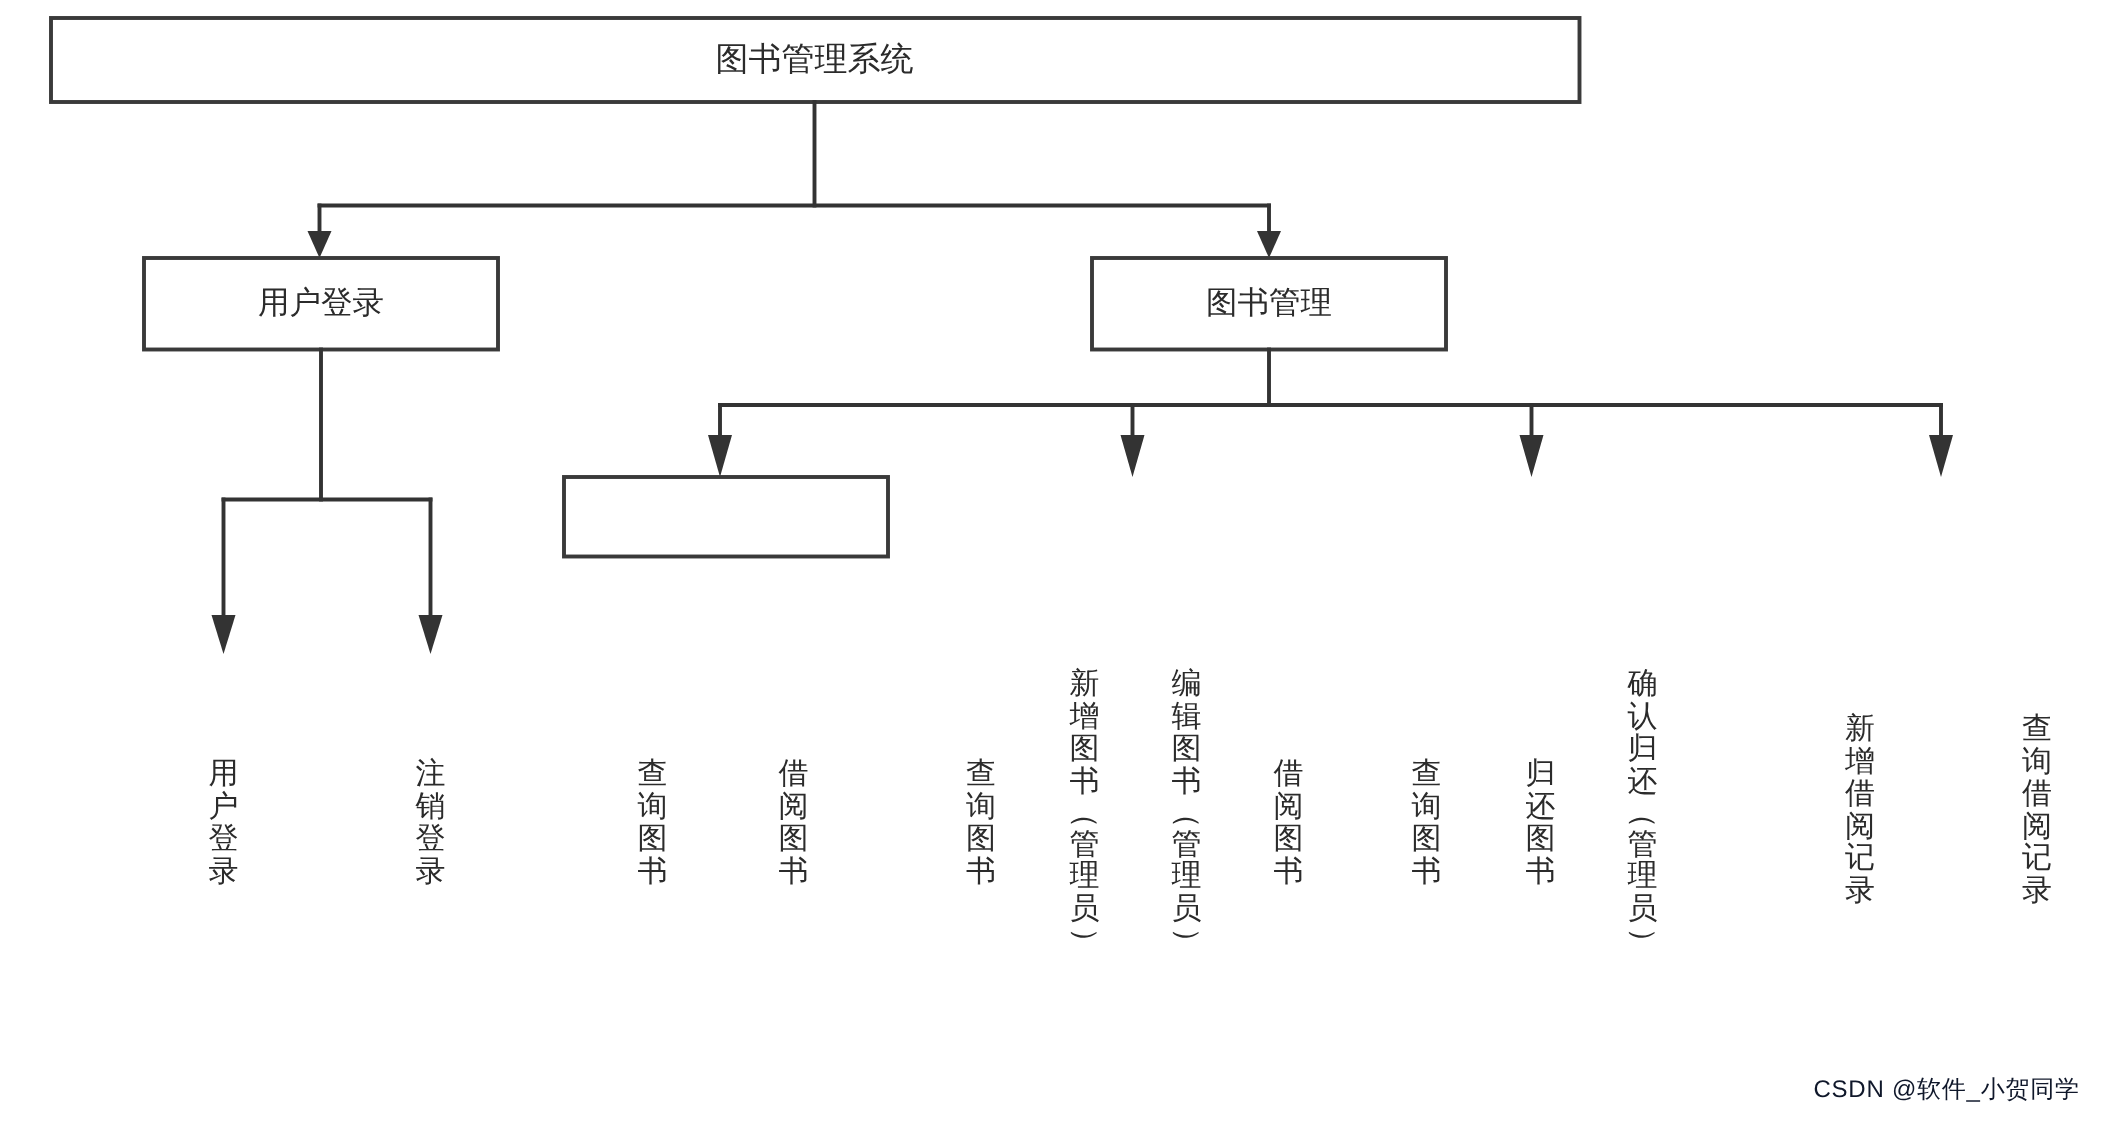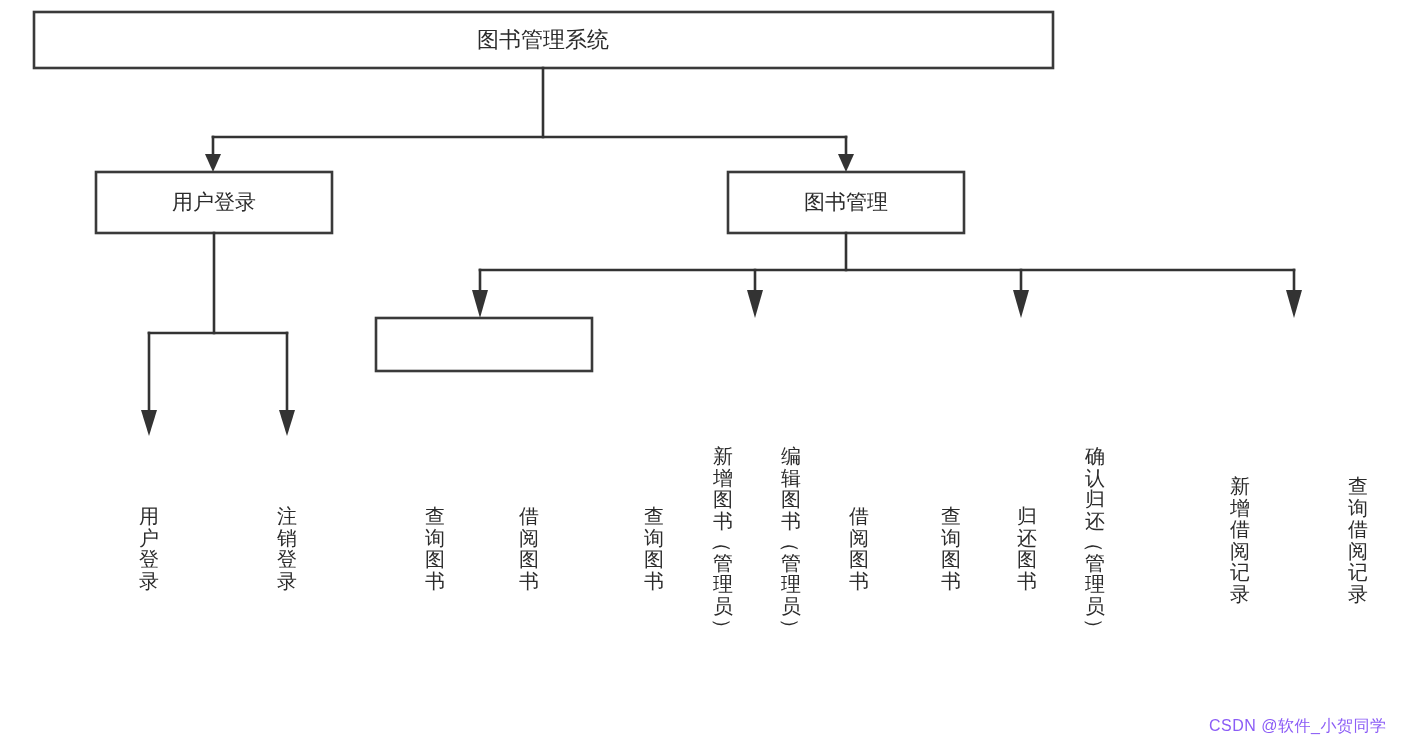--- a/index.html
+++ b/index.html
@@ -74,21 +74,21 @@
   .vlabel .paren {
     transform: rotate(90deg);
     display: block;
     line-height: 1.02;
   }
   .watermark {
     position: absolute;
     left: 1193px;
     top: 716px;
     font-size: 16px;
-    color: #8b5cf6;
+    color: #0f172a;
     font-family: "Liberation Sans", "DejaVu Sans", sans-serif;
     white-space: nowrap;
     letter-spacing: 0.5px;
   }
 </style>
 </head>
 <body>
 
 <div id="diagram-root">
 

